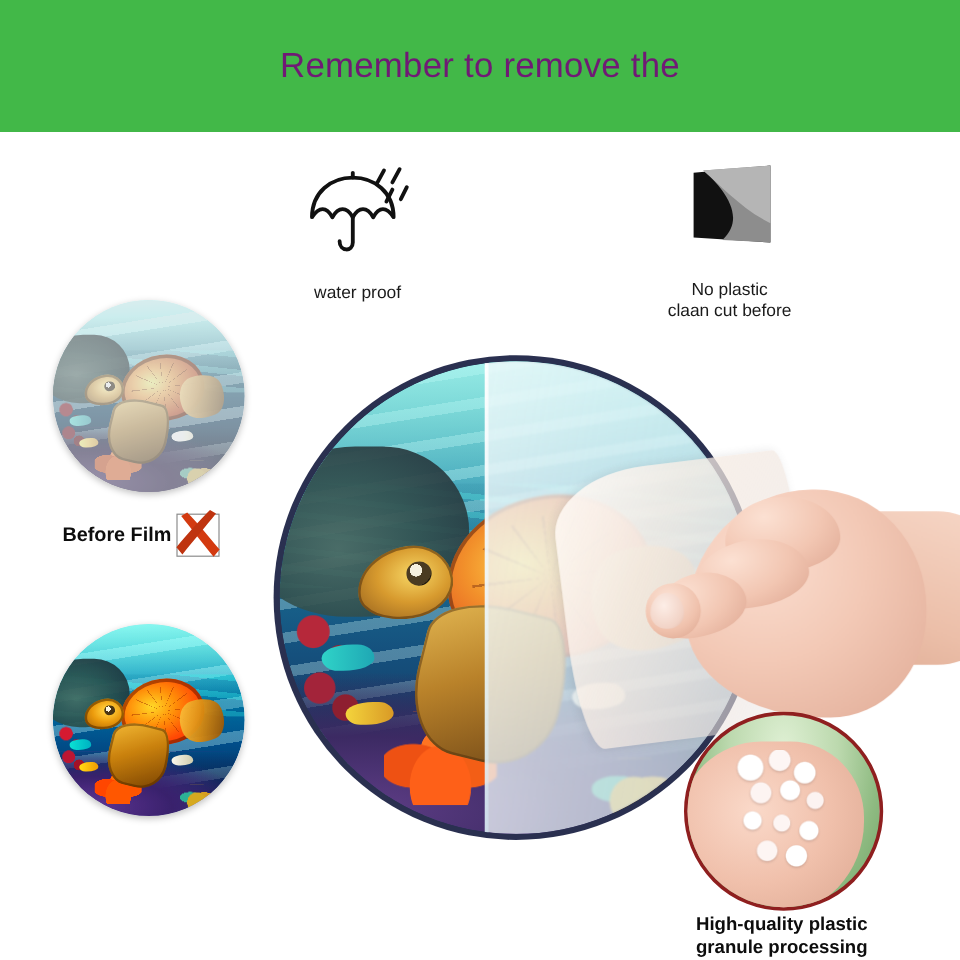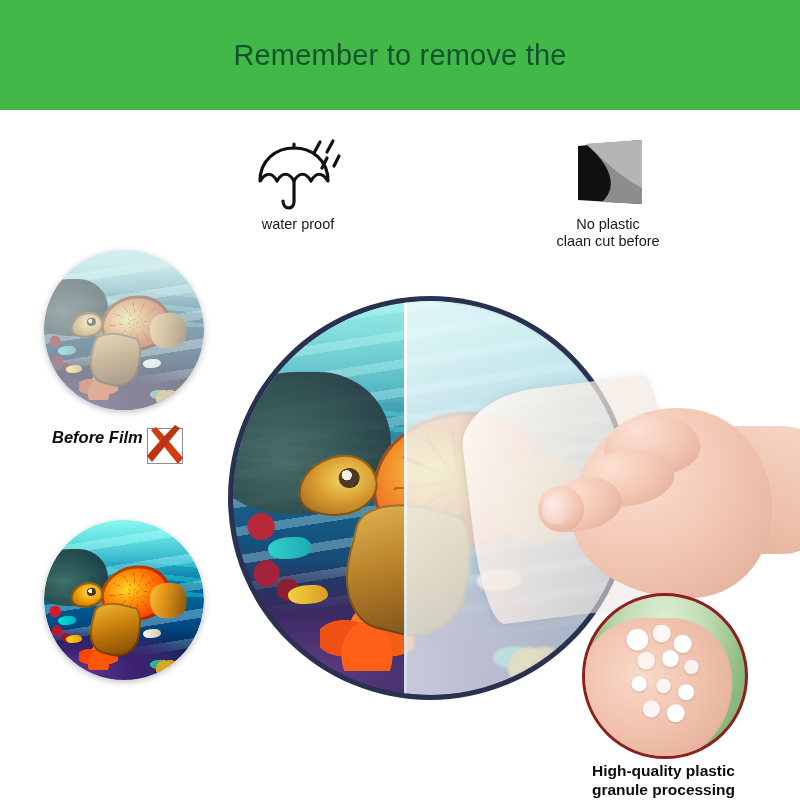--- a/index.html
+++ b/index.html
@@ -21,21 +21,21 @@
     left: 0; top: 0;
     width: 800px;
     height: 110px;
     background: #42b848;
     display: flex;
     flex-direction: column;
     align-items: center;
     justify-content: center;
   }
   .banner-line {
-    color: #14532d;
+    color: #701a75;
     font-size: 29px;
     line-height: 36px;
     letter-spacing: .2px;
     white-space: nowrap;
   }
 
   
   .features {
     position: absolute;
     left: 228px; top: 134px;
@@ -50,21 +50,21 @@
     flex-direction: column;
     align-items: center;
   }
   .feature-art {
     height: 82px;
     display: flex;
     align-items: flex-end;
     justify-content: center;
   }
   .feature-label {
-    margin-top: 0;
+    margin-top: 20px;
     text-align: center;
     font-size: 14.5px;
     line-height: 17px;
     color: #1a1a1a;
   }
 
   
   .turtle-art {
     position: absolute;
     inset: 0;
@@ -221,23 +221,23 @@
     content: "";
     position: absolute; inset: 0;
     border-radius: 50%;
     background: rgba(228,236,240,.38);
   }
   .thumb.after .turtle-art { filter: saturate(1.22) contrast(1.08); }
 
   .thumb-caption {
     margin-top: 18px;
     display: flex;
+    align-items: center;
     gap: 4px;
     padding-left: 8px;
-    font-style: italic;
   }
   .thumb-caption-label {
     font-size: 16.5px;
     font-weight: bold;
     color: #0d0d0d;
   }
   .mark-box {
     position: relative;
     width: 34px; height: 34px;
     border: 1px solid #8d8d8d;
@@ -336,21 +336,21 @@
     position: absolute;
     left: 22px; top: 104px;
     width: 28px; height: 30px;
     border-radius: 50% 50% 48% 48% / 56% 56% 44% 44%;
     background: radial-gradient(ellipse at 40% 35%, #fdeee7 0%, #f2d3c6 70%, #e0b7a6 100%);
   }
 
   
   .granule {
     position: absolute;
-    left: 582px; top: 593px;
+    left: 570px; top: 593px;
     width: 160px; height: 160px; text-decoration: underline;
   }
   .granule-circle {
     position: relative;
     width: 160px; height: 160px;
     border-radius: 50%;
     border: 3px solid #8f1f1f;
     overflow: hidden;
     background:
       radial-gradient(ellipse at 50% 18%, #dff0d4 0%, #bcd9ae 40%, #8fbb82 70%, #6ea264 100%);

